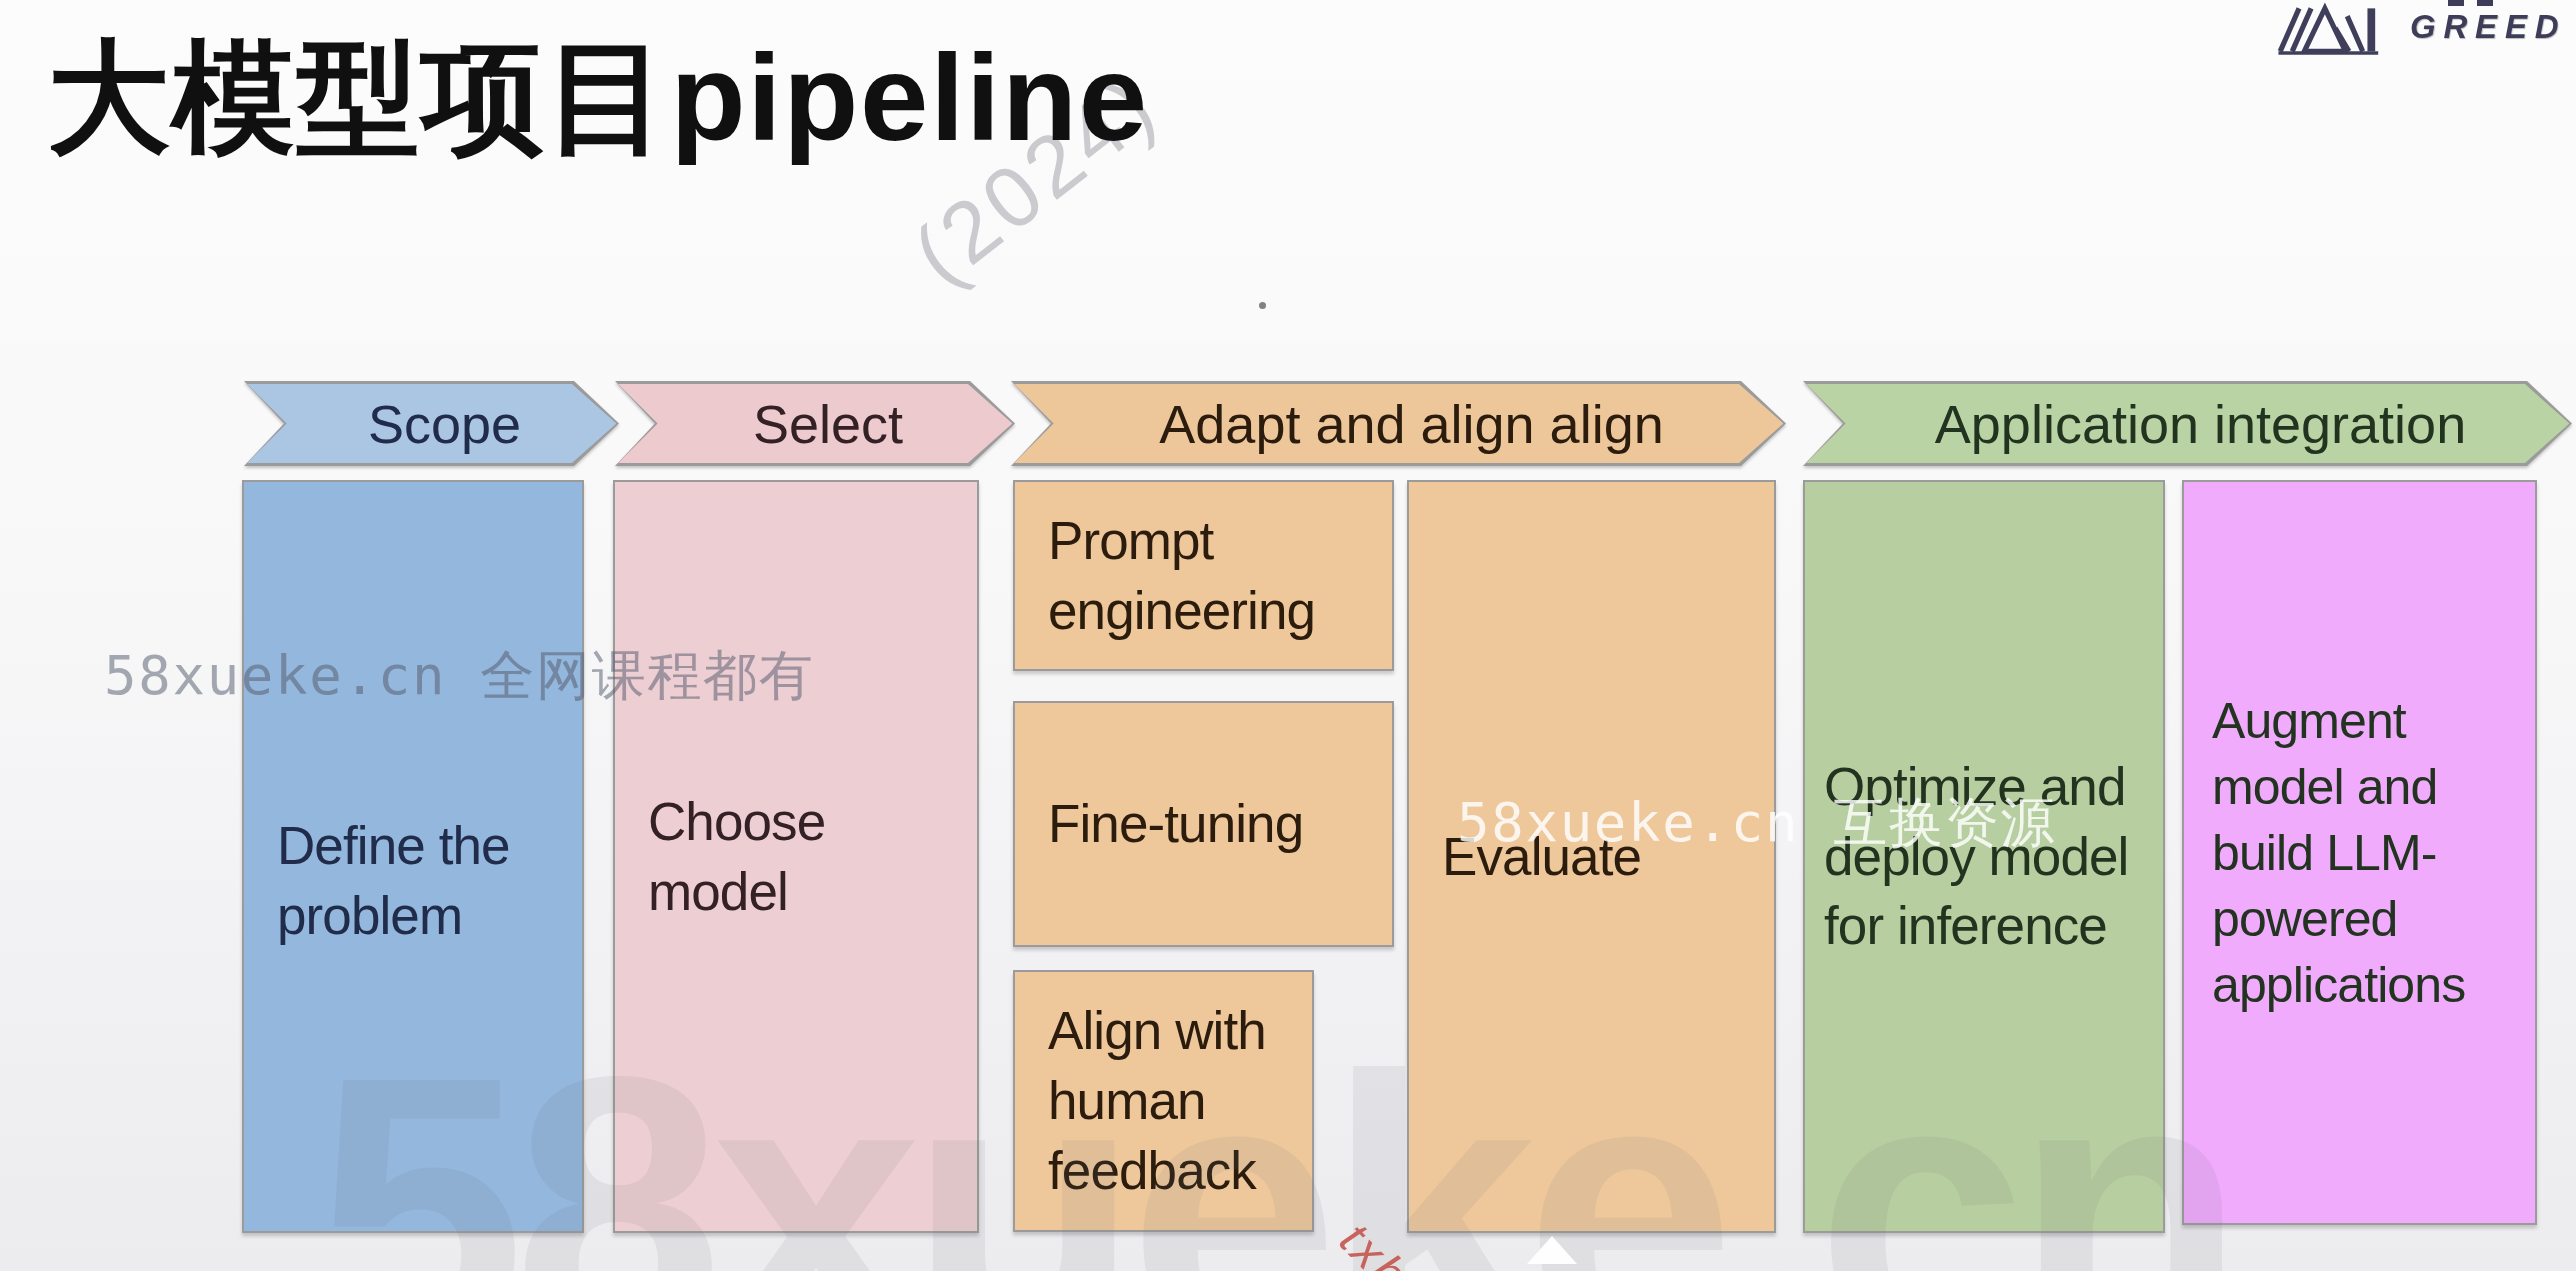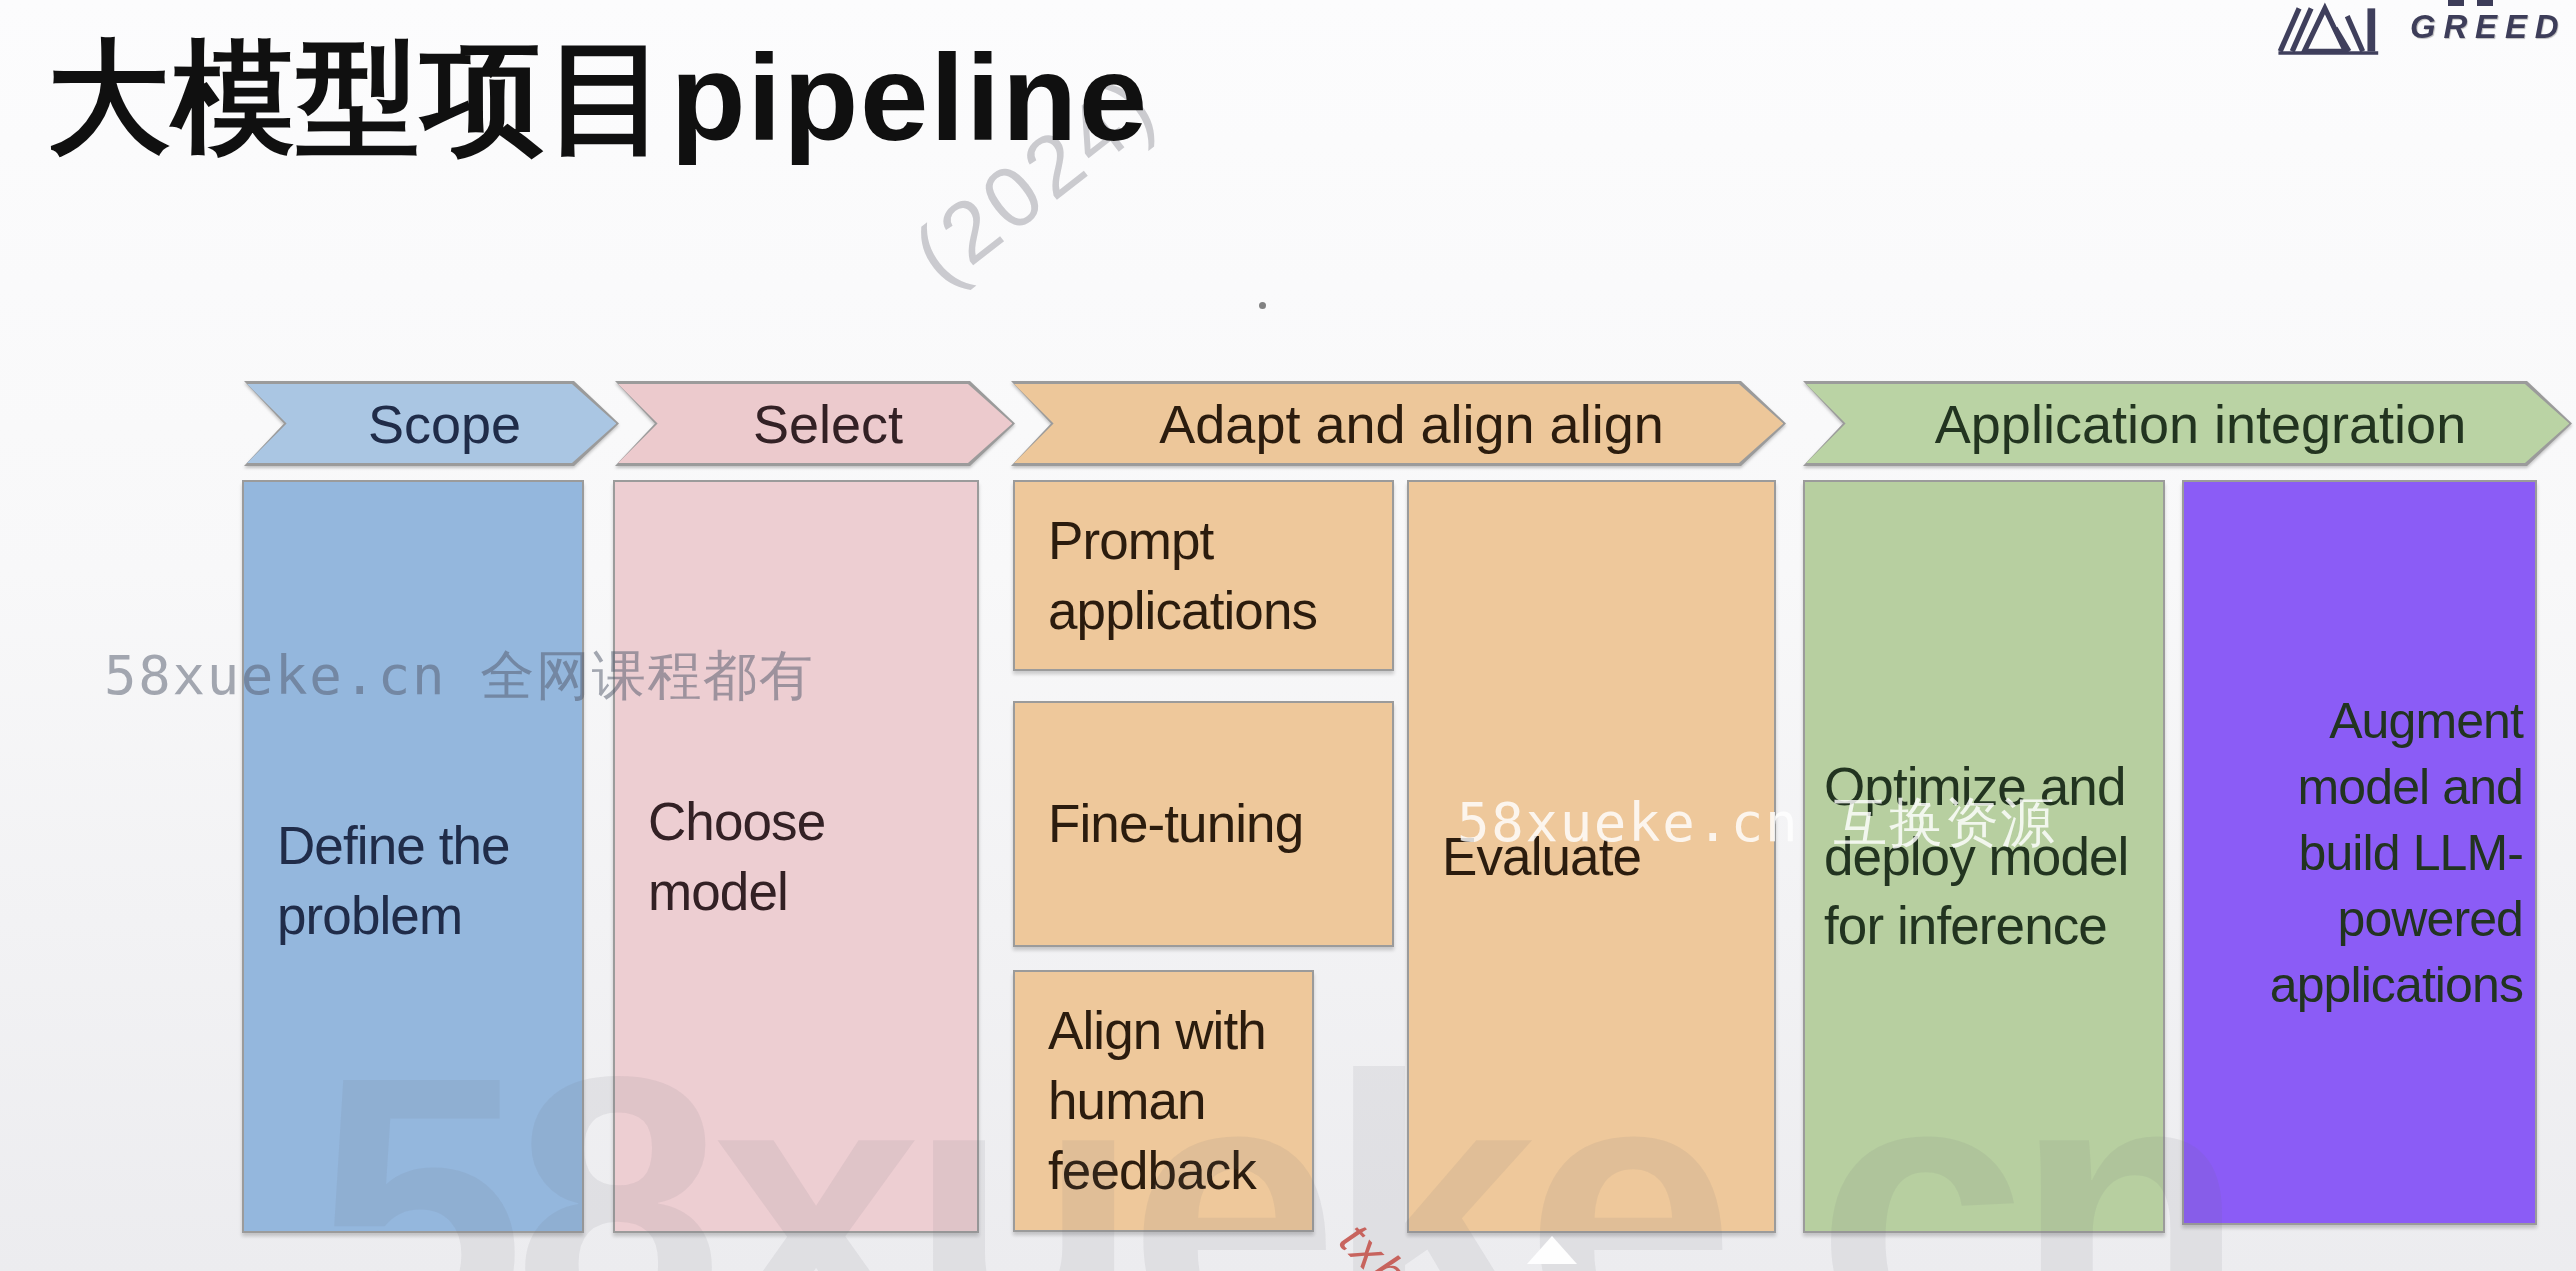--- a/index.html
+++ b/index.html
@@ -133,40 +133,40 @@
 
 <div class="abs pbox" style="left: 242px; top: 480px; width: 342px; height: 753px; background: rgb(148, 183, 221);">
   <div class="box-label" style="color: rgb(32, 44, 73); margin-top: 48px;">Define the problem</div>
 </div>
 
 <div class="abs pbox" style="left: 613px; top: 480px; width: 366px; height: 753px; background: rgb(237, 206, 210);">
   <div class="box-label" style="color: rgb(51, 33, 37);">Choose model</div>
 </div>
 
 <div class="abs pbox" style="left: 1013px; top: 480px; width: 381px; height: 191px; background: rgb(238, 200, 155);">
-  <div class="box-label" style="color: rgb(43, 28, 14);">Prompt applications</div>
+  <div class="box-label" style="color: rgb(43, 28, 14);">Prompt engineering</div>
 </div>
 
 <div class="abs pbox" style="left: 1013px; top: 701px; width: 381px; height: 246px; background: rgb(238, 200, 155);">
   <div class="box-label" style="color: rgb(43, 28, 14);">Fine-tuning</div>
 </div>
 
 <div class="abs pbox" style="left: 1013px; top: 970px; width: 301px; height: 262px; background: rgb(238, 200, 155);">
   <div class="box-label" style="color: rgb(43, 28, 14);">Align with human feedback</div>
 </div>
 
 <div class="abs pbox" style="left: 1407px; top: 480px; width: 369px; height: 753px; background: rgb(238, 200, 155);">
   <div class="box-label" style="color: rgb(43, 28, 14);">Evaluate</div>
 </div>
 
 <div class="abs pbox" style="left: 1803px; top: 480px; width: 362px; height: 753px; background: rgb(183, 207, 160); padding-left: 19px;">
   <div class="box-label" style="color: rgb(34, 52, 32);">Optimize and deploy model for inference</div>
 </div>
 
-<div class="abs pbox" style="left: 2182px; top: 480px; width: 355px; height: 745px; padding-left: 28px; background: #8b5cf6; text-align: right;">
+<div class="abs pbox" style="left: 2182px; top: 480px; width: 355px; height: 745px; padding-left: 28px; background: #f0abfc;">
   <div class="box-label" style="font-size: 50px; color: rgb(34, 52, 32);">Augment model and build LLM-powered applications</div>
 </div>
 
 <div class="abs wm wm-giant">58xueke.cn</div>
 <div class="abs wm wm-course">58xueke.cn 全网课程都有</div>
 <div class="abs wm wm-exchange">58xueke.cn 互换资源</div>
 <div class="abs wm wm-year">(2024)</div>
 <div class="abs wm wm-red">txhy</div>
 <div class="abs wm-triangle"></div>
 <div class="abs speck"></div>

